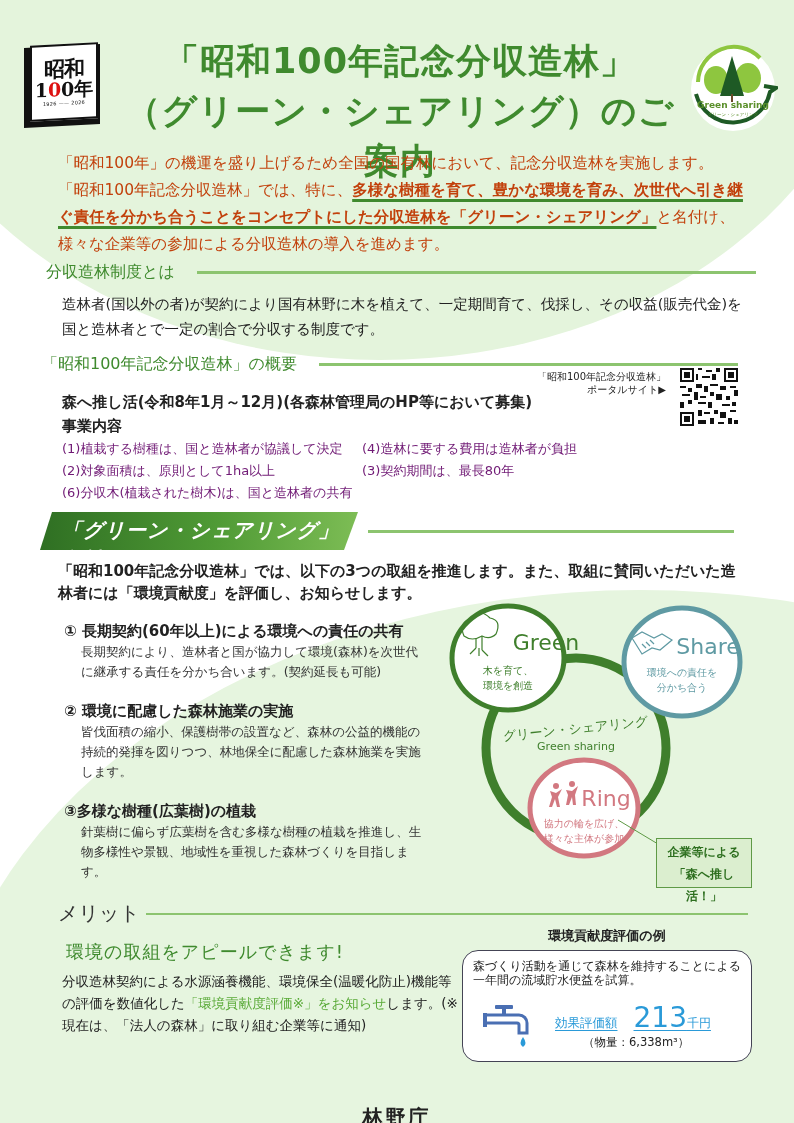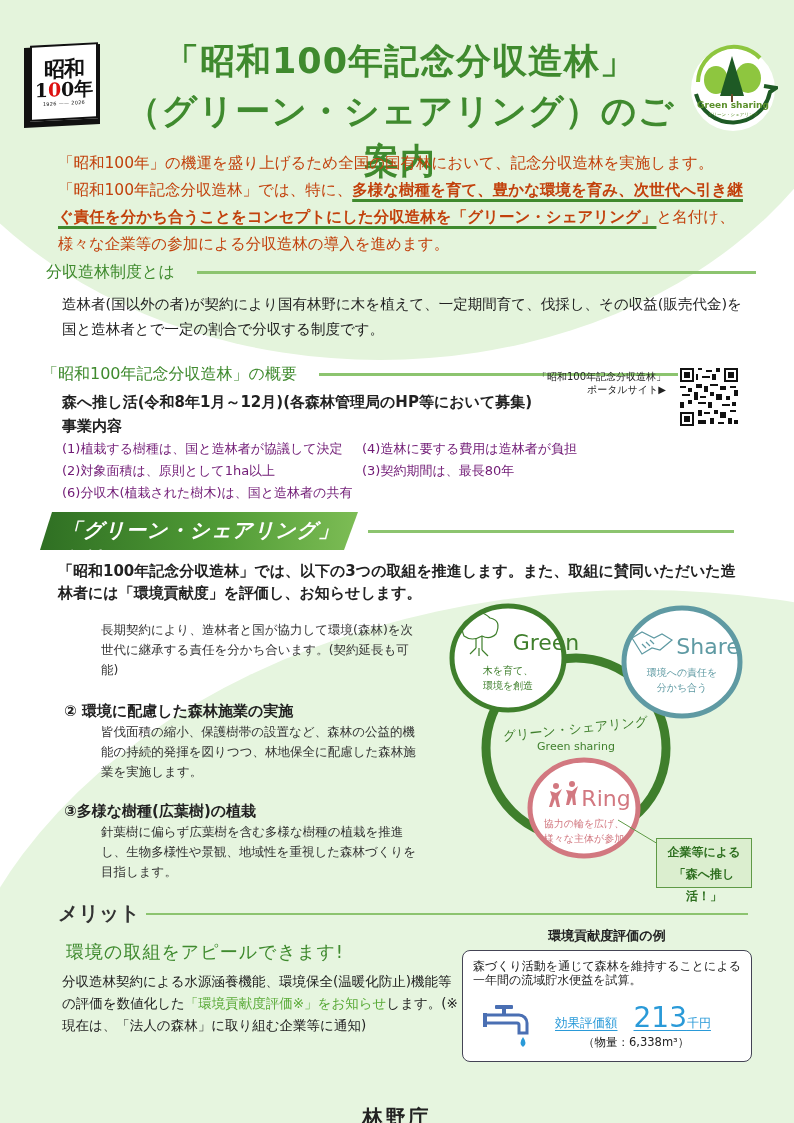--- a/index.html
+++ b/index.html
@@ -32,59 +32,59 @@
   .intro .strong { font-weight: bold; text-decoration: underline; text-decoration-color: #3f8a2e; text-decoration-thickness: 3px; text-underline-offset: 4px; }
 
   
   .sec-head { display: flex; align-items: center; }
   .sec-head .label { color: #3f8a2e; font-size: 16px; white-space: nowrap; }
   .sec-head .rule { flex: 1; height: 3px; background: #8cc46f; margin-left: 22px; }
 
   .sec1-head { left: 46px; top: 262px; width: 710px; }
   .sec1-body { left: 62px; top: 292px; width: 690px; font-size: 14.5px; line-height: 25px; color: #222; }
 
-  .sec2-head { left: 42px; top: 364px; width: 696px; }
+  .sec2-head { left: 42px; top: 354px; width: 696px; }
   .portal { left: 520px; top: 370px; width: 146px; text-align: right; font-size: 10px; line-height: 13px; color: #222; }
   .qr { left: 678px; top: 366px; width: 62px; height: 62px; }
 
   .recruit { left: 62px; top: 390px; width: 520px; font-size: 15px; font-weight: bold; line-height: 24px; }
   .bizlabel { left: 62px; top: 414px; width: 200px; font-size: 15px; font-weight: bold; line-height: 24px; }
   .items { left: 62px; top: 438px; width: 680px; display: grid; grid-template-columns: 300px 380px; row-gap: 0; font-size: 13px; line-height: 22px; color: #701a75; }
 
   
   .gs-banner { left: 40px; top: 512px; width: 318px; height: 38px; }
   .gs-banner .bar { position: absolute; left: 0; top: 0; width: 318px; height: 38px; background: linear-gradient(90deg, #2f6f23 0%, #4f9a35 55%, #7dbd55 100%); clip-path: polygon(12px 0, 100% 0, calc(100% - 14px) 100%, 0 100%); }
   .gs-banner .txt { position: absolute; left: 22px; top: 5px; color: #fff; font-size: 20px; font-style: italic; font-weight: bold; letter-spacing: 1px; }
   .gs-rule { left: 368px; top: 530px; width: 366px; height: 3px; background: #8cc46f; }
 
   .gs-intro { left: 58px; top: 560px; width: 690px; font-size: 15px; font-weight: bold; line-height: 22px; color: #222; }
 
   .pillar { left: 64px; width: 360px; }
   .pillar .ptitle { font-size: 15px; font-weight: bold; line-height: 22px; color: #222; }
-  .pillar .pbody { font-size: 12.5px; line-height: 20px; color: #333; margin-left: 37px; }
+  .pillar .pbody { font-size: 12.5px; line-height: 20px; color: #333; margin-left: 17px; }
   .p1 { top: 620px; }
   .p2 { top: 700px; }
   .p3 { top: 800px; }
 
   
   .diagram { left: 436px; top: 598px; width: 330px; height: 300px; }
 
   .callout { left: 656px; top: 838px; width: 96px; height: 50px; background: #dbeecf; border: 1.5px solid #5f9a46; color: #2d6f1f; font-weight: bold; font-size: 12px; text-align: center; line-height: 22px; padding-top: 2px; }
 
   
   .merit-head { left: 58px; top: 900px; width: 690px; display: flex; align-items: center; }
-  .merit-head .label { font-size: 20px; color: #333; font-weight: bold; }
+  .merit-head .label { font-size: 20px; color: #333; font-weight: normal; }
   .merit-head .rule { flex: 1; height: 2px; background: #8cc46f; margin-left: 6px; }
 
   .appeal { left: 66px; top: 940px; font-size: 18px; color: #3f8a2e; text-decoration-color: #3f8a2e; text-underline-offset: 5px; letter-spacing: 1px; }
   .merit-body { left: 62px; top: 970px; width: 400px; font-size: 13.5px; line-height: 22px; color: #222; }
   .merit-body .hl { color: #5aaa38; }
 
   .eval-title { left: 462px; top: 927px; width: 290px; text-align: center; font-size: 13px; font-weight: bold; color: #222; }
-  .eval-box { left: 462px; top: 950px; width: 290px; height: 112px; background: #fff; border: 1.5px solid #445; border-radius: 8px; }
+  .eval-box { left: 462px; top: 950px; width: 290px; height: 112px; background: #fff; border: 1.5px solid #445; border-radius: 16px; }
   .eval-box .desc { position: absolute; left: 10px; top: 8px; width: 272px; font-size: 12px; line-height: 14px; color: #222; }
   .eval-box .faucet { position: absolute; left: 18px; top: 50px; width: 50px; height: 50px; }
   .eval-box .amount { position: absolute; left: 92px; top: 50px; color: #2a9ad8; white-space: nowrap; text-decoration: underline; text-underline-offset: 3px; text-decoration-color: #2a9ad8; }
   .eval-box .amount .lbl { font-size: 12.5px; }
   .eval-box .amount .num { font-size: 28px; margin-left: 16px; }
   .eval-box .amount .unit { font-size: 12px; }
   .eval-box .qty { position: absolute; left: 120px; top: 84px; font-size: 11.5px; color: #222; }
 
   .footer { left: 0; top: 1072px; width: 794px; text-align: center; font-size: 20px; font-weight: bold; color: #222; letter-spacing: 3px; margin-top: 32px; }
 </style>
@@ -207,20 +207,21 @@
 
 <div class="layer gs-banner">
   <div class="bar"></div>
   <div class="txt">「グリーン・シェアリング」とは</div>
 </div>
 <div class="layer gs-rule"></div>
 
 <div class="layer gs-intro">「昭和100年記念分収造林」では、以下の3つの取組を推進します。また、取組に賛同いただいた造林者には「環境貢献度」を評価し、お知らせします。</div>
 
 <div class="layer pillar p1">
+  <div class="ptitle">① 長期契約(60年以上)による環境への責任の共有</div>
   <div class="pbody">長期契約により、造林者と国が協力して環境(森林)を次世代に継承する責任を分かち合います。(契約延長も可能)</div>
 </div>
 <div class="layer pillar p2">
   <div class="ptitle">② 環境に配慮した森林施業の実施</div>
   <div class="pbody">皆伐面積の縮小、保護樹帯の設置など、森林の公益的機能の持続的発揮を図りつつ、林地保全に配慮した森林施業を実施します。</div>
 </div>
 <div class="layer pillar p3">
   <div class="ptitle">③多様な樹種(広葉樹)の植栽</div>
   <div class="pbody">針葉樹に偏らず広葉樹を含む多様な樹種の植栽を推進し、生物多様性や景観、地域性を重視した森林づくりを目指します。</div>
 </div>

